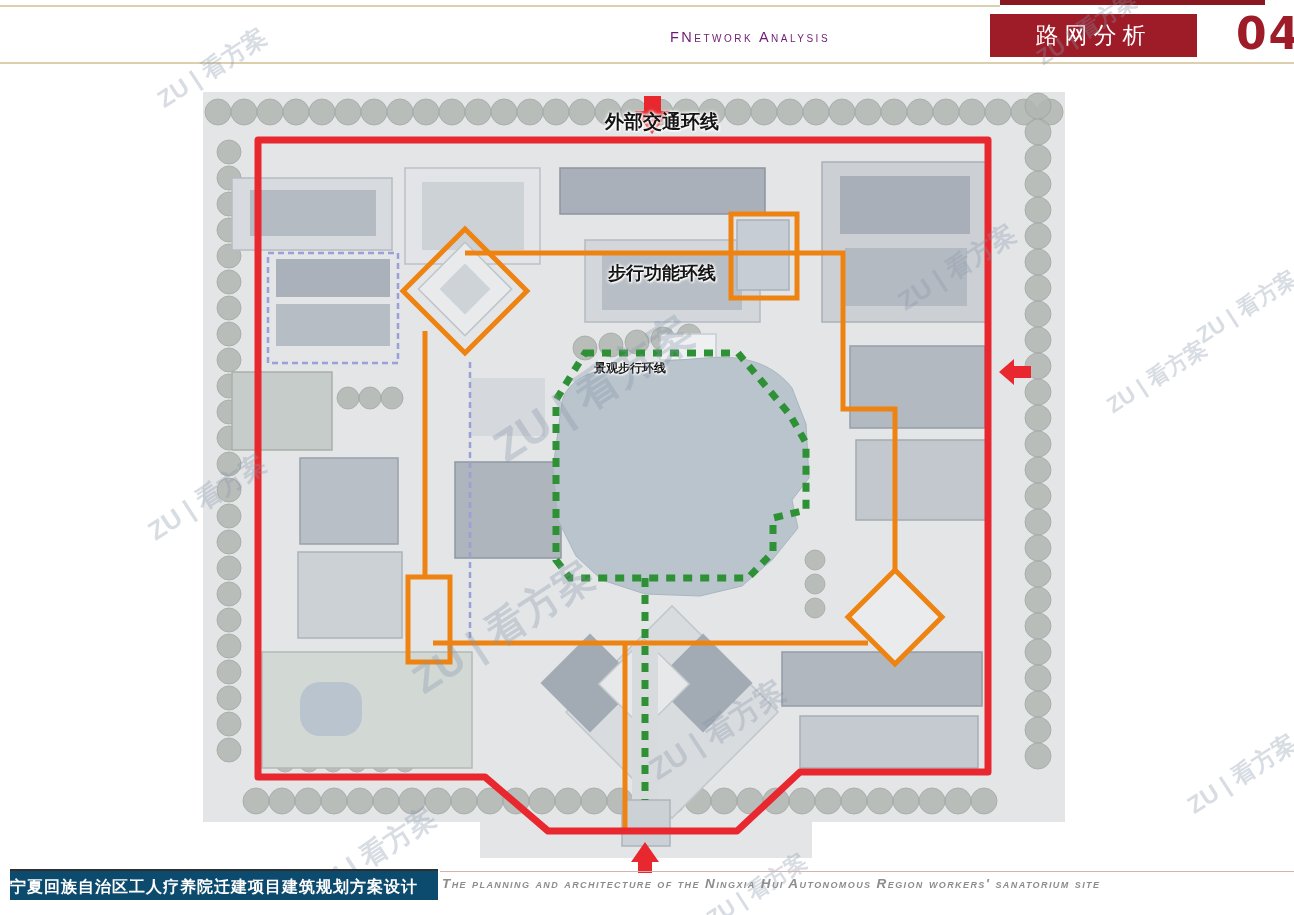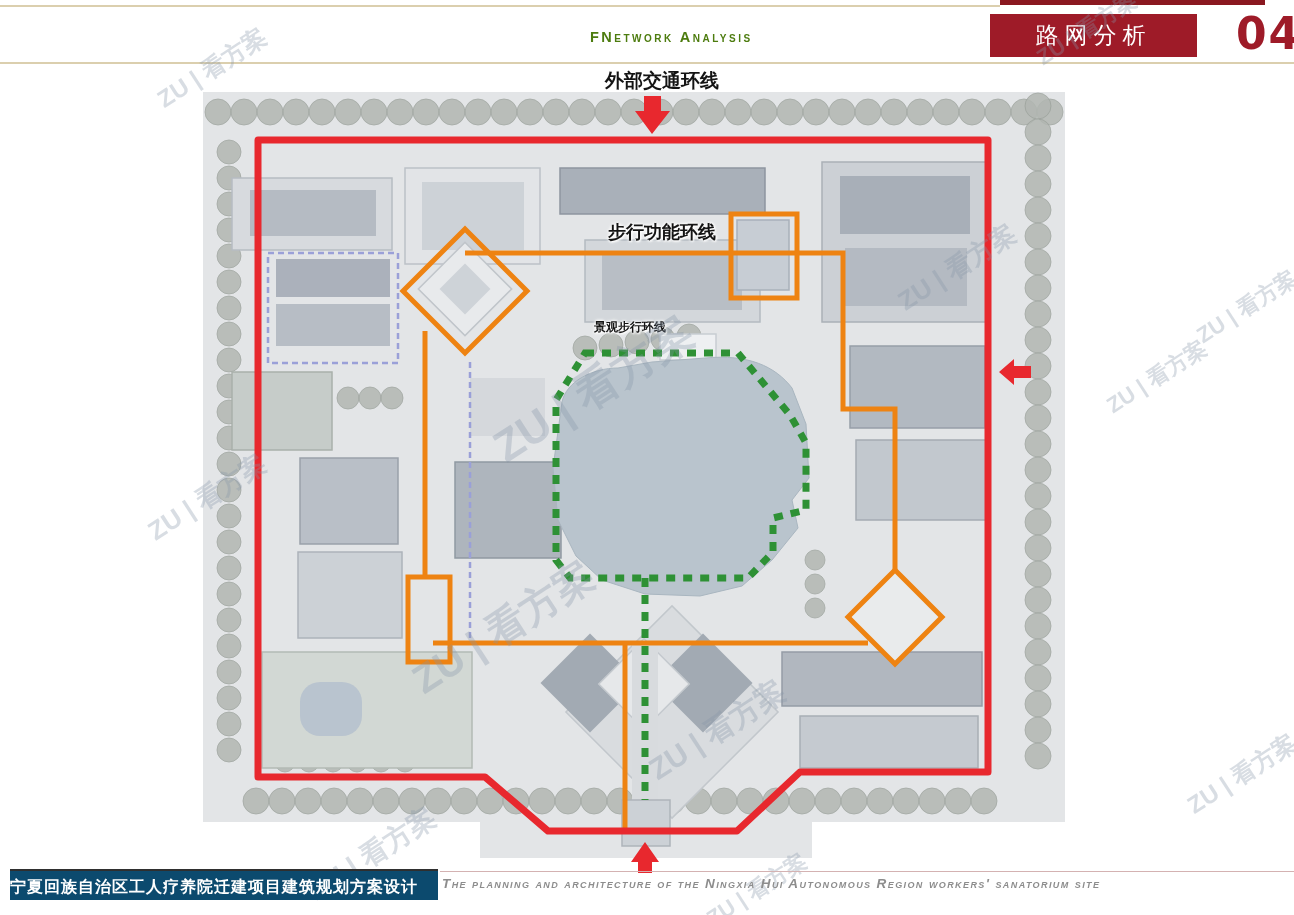--- a/index.html
+++ b/index.html
@@ -1,34 +1,34 @@
 <!DOCTYPE html>
 <html><head>
 <meta charset="utf-8">
 <style>
   html,body{margin:0;padding:0;}
   body{width:1294px;height:915px;position:relative;background:#ffffff;
        font-family:"Liberation Sans","DejaVu Sans",sans-serif;overflow:hidden;}
   .abs{position:absolute;}
   .top-tan-line{left:0;top:5px;width:1000px;height:2px;background:#dbcfae;}
   .top-red-strip{left:1000px;top:0;width:265px;height:5px;background:#8a1820;}
-  .header-subtitle{left:590px;top:29px;width:320px;
-       font-variant:small-caps;letter-spacing:2.5px;color:#4d7c0f;
-       font-size:14.5px;font-weight:700;}
+  .header-subtitle{left:590px;top:29px;width:320px;text-align:center;
+       font-variant:small-caps;letter-spacing:2.5px;color:#701a75;
+       font-size:14.5px;font-weight:400;}
   .title-box{left:990px;top:14px;width:207px;height:43px;background:#9e1b28;
        color:#ffffff;display:flex;align-items:center;justify-content:center;
        font-size:23px;letter-spacing:6px;font-weight:500;}
   .page-number{left:1236px;top:8px;font-size:44px;font-weight:bold;color:#9e1b28;
        letter-spacing:2px;font-family:"DejaVu Sans",sans-serif;}
   .header-divider{left:0;top:62px;width:1294px;height:2px;background:#dbcfae;}
   .ground-main{left:203px;top:92px;width:862px;height:730px;background:#e3e5e7;}
   .ground-dip{left:480px;top:822px;width:332px;height:36px;background:#e3e5e7;}
   .plan-svg{left:0;top:0;}
   .map-label{position:absolute;font-weight:bold;color:#141414;white-space:nowrap;
-       text-shadow:0 0 3px #fff,0 0 3px #fff,0 0 4px #fff,1px 1px 2px #fff;}
+       text-shadow:0 0 3px #fff,0 0 3px #fff,0 0 4px #fff,1px 1px 2px #fff;margin-top:41px;}
   .label-outer{left:605px;top:68px;font-size:19px;}
   .label-ped{left:608px;top:220px;font-size:18px;}
   .label-land{left:594px;top:319px;font-size:12px;}
   .footer-banner{left:10px;top:869px;width:428px;height:31px;background:#0c4a6e;
        border-top:2px solid #2f2f2f;color:#ffffff;font-size:16px;font-weight:bold;
        line-height:31px;padding-left:0;letter-spacing:1px;box-sizing:border-box;}
   .footer-line{left:440px;top:871px;width:854px;height:1px;background:#d4b2b2;}
   .footer-caption{left:442px;top:876px;width:850px;color:#8d8d8d;font-size:13.5px;
        font-variant:small-caps;letter-spacing:1.4px;font-weight:600;font-style:italic;}
   .wm{position:absolute;color:rgba(135,148,168,0.32);font-weight:bold;

